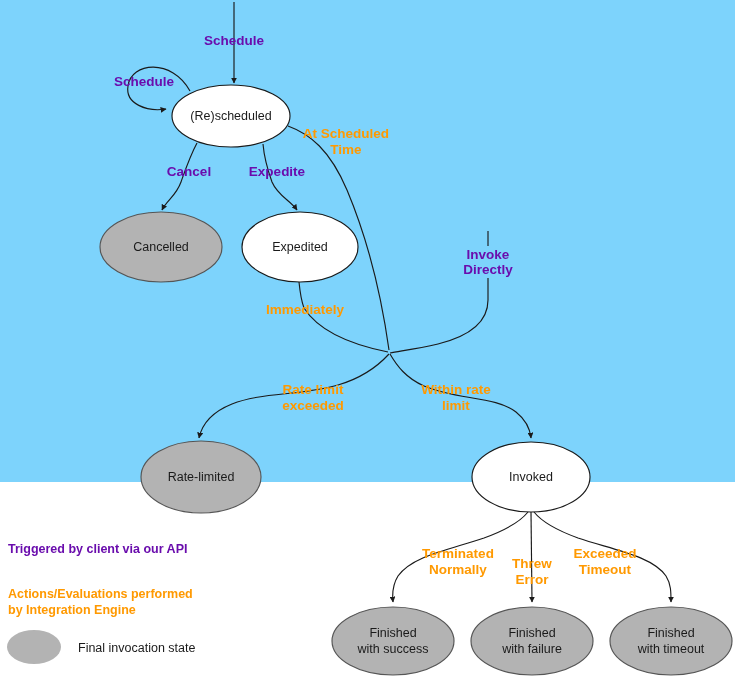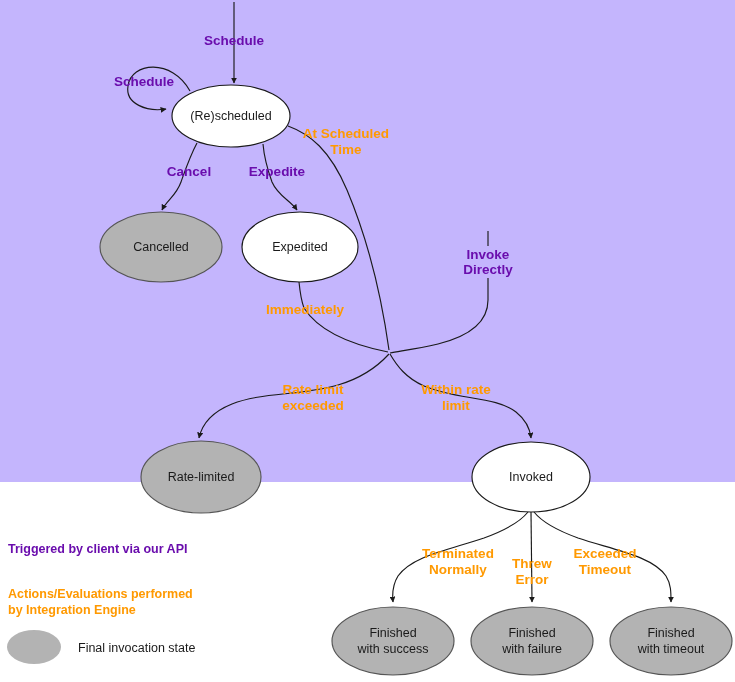--- a/index.html
+++ b/index.html
@@ -11,21 +11,21 @@
   body {
     width: 735px;
     height: 682px;
     font-family: "Liberation Sans", sans-serif;
     overflow: hidden;
   }
   #diagram-root {
     position: relative;
     width: 735px;
     height: 482px;
-    background: #c4b5fd;
+    background: #7dd3fc;
   }
   svg#diagram-svg {
     position: absolute;
     top: 0;
     left: 0;
     width: 735px;
     height: 682px;
   }
   .state-label {
     font-family: "Liberation Sans", sans-serif;

